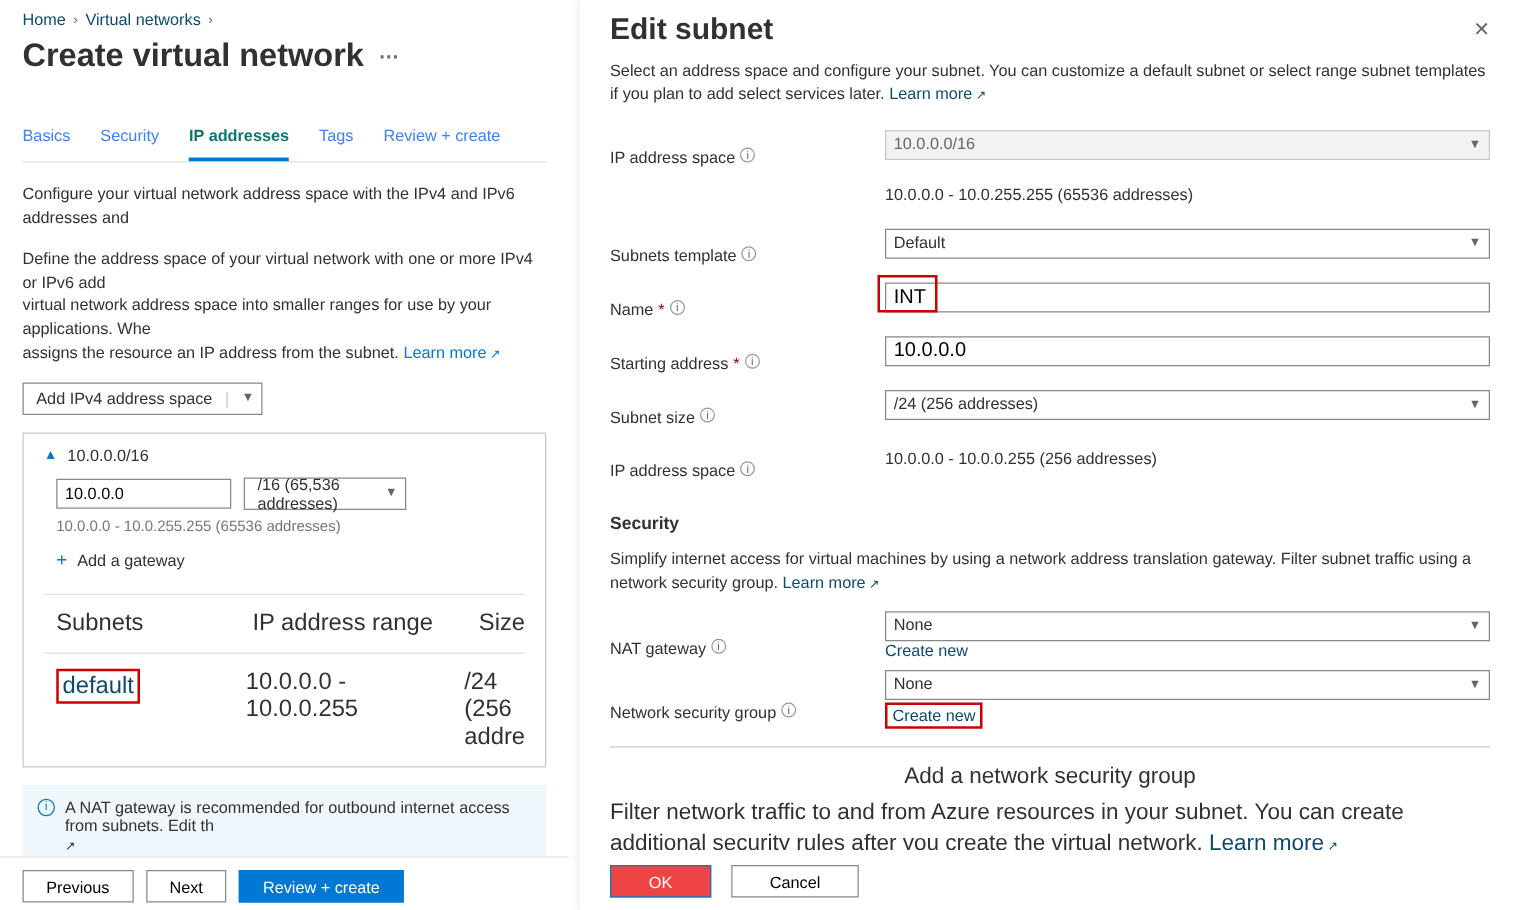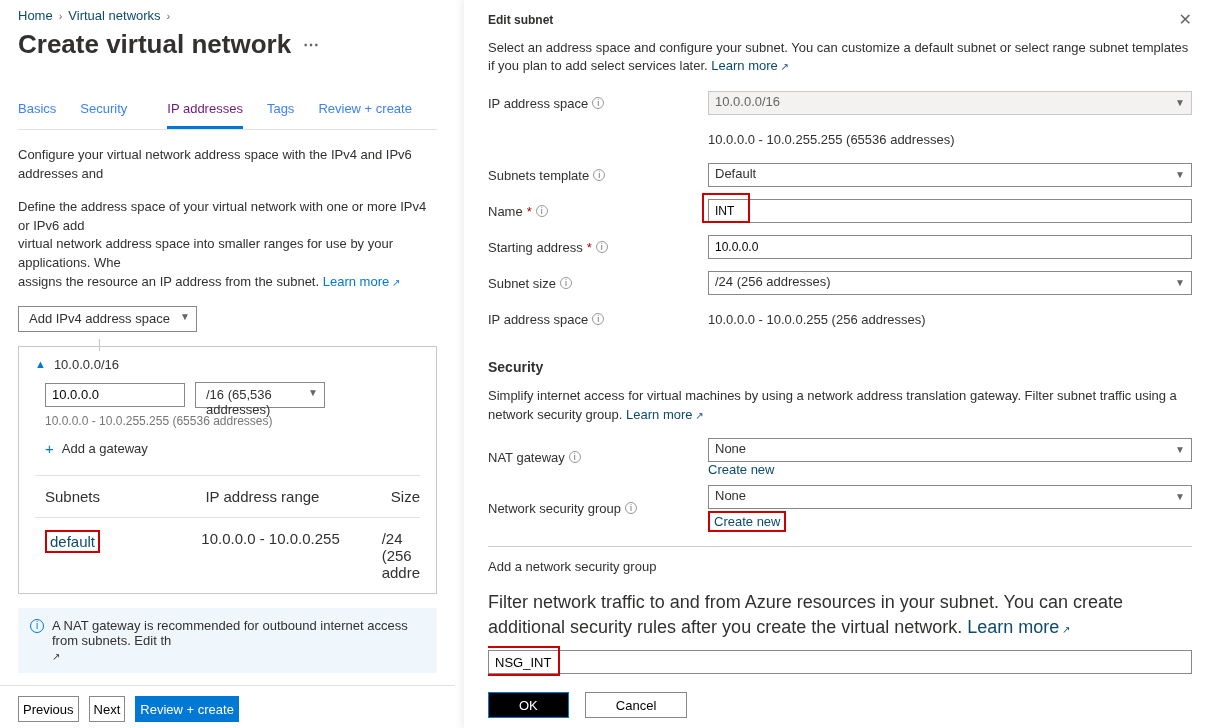--- a/index.html
+++ b/index.html
@@ -17,88 +17,88 @@
 
     
     .main { padding: 8px 18px; width: 455px; }
     .breadcrumbs { font-size: 13px; display: flex; align-items: center; gap: 6px; margin-bottom: 6px; }
     .breadcrumbs .sep { color: #666; font-size: 11px; }
     .page-title { font-size: 26px; font-weight: 600; margin: 4px 0 35px 0; display: flex; align-items: center; gap: 12px; }
     .page-title .dots { font-size: 16px; color: #666; letter-spacing: 1px; cursor: pointer; }
 
     .tabs { display: flex; gap: 24px; border-bottom: 1px solid #e1e1e1; margin-bottom: 16px; }
     .tab { padding: 6px 0 10px 0; cursor: pointer; color: #3b82f6; }
-    .tab.active { border-bottom: 3px solid #0078d4; color: #701a75; font-weight: 400; margin-left: 16px; }
+    .tab.active { border-bottom: 3px solid #0078d4; color: #0f766e; font-weight: 700; }
 
     .desc { font-size: 13px; line-height: 1.45; margin-bottom: 14px; color: #323130; }
     .learnmore { color: #0078d4; white-space: nowrap; }
     .external-icon::after { content: " ↗"; font-size: 10px; }
 
-    .dropdown-btn { border: 1px solid #8a8886; padding: 4px 26px 4px 10px; background: #fff; position: relative; cursor: pointer; font-size: 13px; display: inline-flex; align-items: center; gap: 10px; height: 26px; flex-direction: column; }
+    .dropdown-btn { border: 1px solid #8a8886; padding: 4px 26px 4px 10px; background: #fff; position: relative; cursor: pointer; font-size: 13px; display: inline-flex; align-items: center; gap: 10px; height: 26px; }
     .dropdown-btn .chev { position: absolute; right: 6px; font-size: 10px; color: #666; }
 
     .addr-box { border: 1px solid #c8c8c8; margin-top: 14px; padding: 10px 16px 0 16px; }
     .addr-head { display: flex; align-items: center; gap: 8px; font-size: 13px; margin-bottom: 10px; }
     .chev-up { color: #0078d4; font-size: 11px; cursor: pointer; }
     .addr-inputs { display: flex; gap: 10px; align-items: center; margin-left: 10px;}
     .text-input { border: 1px solid #8a8886; height: 24px; padding: 2px 6px; font-size: 13px; }
     .range-note { color: #767676; font-size: 12px; margin: 6px 0 8px 10px; }
     .add-subnet { display: flex; align-items: center; gap: 8px; margin: 12px 0 18px 10px; cursor: pointer; color: #323130; }
     .plus-icon { color: #0078d4; font-size: 15px; }
 
     .sub-table { width: 100%; margin-top: 4px; }
-    .sub-table .row { display: flex; padding: 12px 0 12px 10px; font-size: 15px; gap: 36px; }
+    .sub-table .row { display: flex; padding: 12px 0 12px 10px; font-size: 19px; gap: 36px; }
     .sub-table .hrow { border-top: 1px solid #e1e1e1; color: #323130; }
     .sub-table .col1 { width: 150px; }
     .sub-table .col2 { width: 180px; }
     .sub-table .col3 { flex: 1; }
     .hl { border: 2px solid #c00; display: inline-block; padding: 1px 3px; }
 
     .info-bar { background: #eff6fc; display: flex; gap: 8px; padding: 10px 12px; margin-top: 14px; font-size: 13px; color: #323130; align-items: flex-start; }
     .info-icon { color: #0078d4; border: 1px solid #0078d4; border-radius: 50%; width: 14px; height: 14px; font-size: 10px; display: inline-flex; align-items: center; justify-content: center; flex-shrink: 0; margin-top: 1px; }
 
     .footer { position: absolute; bottom: 0; left: 0; width: 455px; padding: 10px 18px 6px 18px; border-top: 1px solid #e1e1e1; display: flex; gap: 10px; background: #fff; }
-    .btn { height: 26px; padding: 0 4px; font-size: 13px; cursor: pointer; border: 1px solid #8a8886; background: #fff; }
+    .btn { height: 26px; padding: 0 18px; font-size: 13px; cursor: pointer; border: 1px solid #8a8886; background: #fff; }
     .btn.primary { background: #0078d4; border-color: #0078d4; color: #fff; }
 
     
     .panel { position: absolute; top: 0; right: 0; width: 752px; height: 728px; background: #fff; padding: 10px 24px 0 24px; box-shadow: -2px 0 8px rgba(0,0,0,.08); display: flex; flex-direction: column; }
     .panel-head { display: flex; justify-content: space-between; align-items: center; margin-bottom: 10px; }
-    .panel-head h2 { font-size: 12px; font-weight: 600; }
+    .panel-head h2 { font-size: 24px; font-weight: 600; }
     .close-x { font-size: 16px; cursor: pointer; color: #666; }
 
     .panel-body { flex: 1; overflow: hidden; }
     .p-desc { font-size: 13px; line-height: 1.4; margin-bottom: 14px; }
 
     .form-row { display: flex; align-items: center; font-size: 13px; min-height: 28px; margin-bottom: 8px; }
-    .form-label { width: 220px; display: flex; align-items: center; gap: 4px; }
+    .form-label { width: 220px; display: flex; gap: 4px; margin-top: 20px; }
     .form-control { flex: 1; }
     .req { color: #a80000; }
     .info-i { color: #666; border: 1px solid #999; border-radius: 50%; width: 12px; height: 12px; font-size: 9px; display: inline-flex; align-items: center; justify-content: center; cursor: default; }
 
     .select { border: 1px solid #8a8886; height: 24px; width: 100%; padding: 2px 22px 2px 6px; font-size: 13px; background: #fff; position: relative; }
     .select .chev { position: absolute; right: 6px; top: 5px; font-size: 10px; color: #666; }
     .select.disabled { background: #f3f2f1; color: #666; border-color: #c8c8c8; }
-    .wide-input { border: 1px solid #8a8886; height: 24px; width: 100%; padding: 2px 6px; font-size: 12px; }
+    .wide-input { border: 1px solid #8a8886; height: 24px; width: 100%; padding: 2px 6px; font-size: 16px; }
     .name-wrap { position: relative; display: flex; }
     .name-hl { position: absolute; left: -6px; top: -6px; width: 48px; height: 30px; border: 2px solid #c00; pointer-events: none; }
     .createnew-hl { display: inline-block; border: 2px solid #c00; padding: 1px 4px; margin-top: 2px; }
 
     .section-h { font-weight: 600; font-size: 14px; margin: 26px 0 12px 0; }
 
     .nsg-card { border-top: 1px solid #ccc; padding-top: 12px; margin-top: 14px; }
-    .nsg-title { font-size: 13px; margin-bottom: 16px; }
+    .nsg-title { font-size: 18px; margin-bottom: 6px; text-align: center; }
     .nsg-desc { font-size: 18px; line-height: 1.4; margin-bottom: 10px; }
     .nsg-input-wrap { position: relative; }
     .nsg-input { border: 1px solid #8a8886; height: 24px; width: 100%; padding: 2px 6px; font-size: 13px; }
     .nsg-hl { position: absolute; left: -2px; top: -4px; width: 74px; height: 30px; border: 2px solid #c00; pointer-events: none; }
 
     .panel-foot { display: flex; gap: 16px; padding: 12px 0 10px 0; }
     .btn2 { height: 26px; padding: 0 30px; font-size: 13px; cursor: pointer; }
-    .btn2.primary { background: #000000; border: 1px solid #0078d4; color: #fff; }
+    .btn2.primary { background: #ef4444; border: 1px solid #0078d4; color: #fff; }
     .btn2.secondary { background: #fff; border: 1px solid #8a8886; }
   </style>
 </head>
 <body>
 
 <div class="main">
   <div class="breadcrumbs">
     <span class="link">Home</span>
     <span class="sep">›</span>
     <span class="link">Virtual networks</span>

